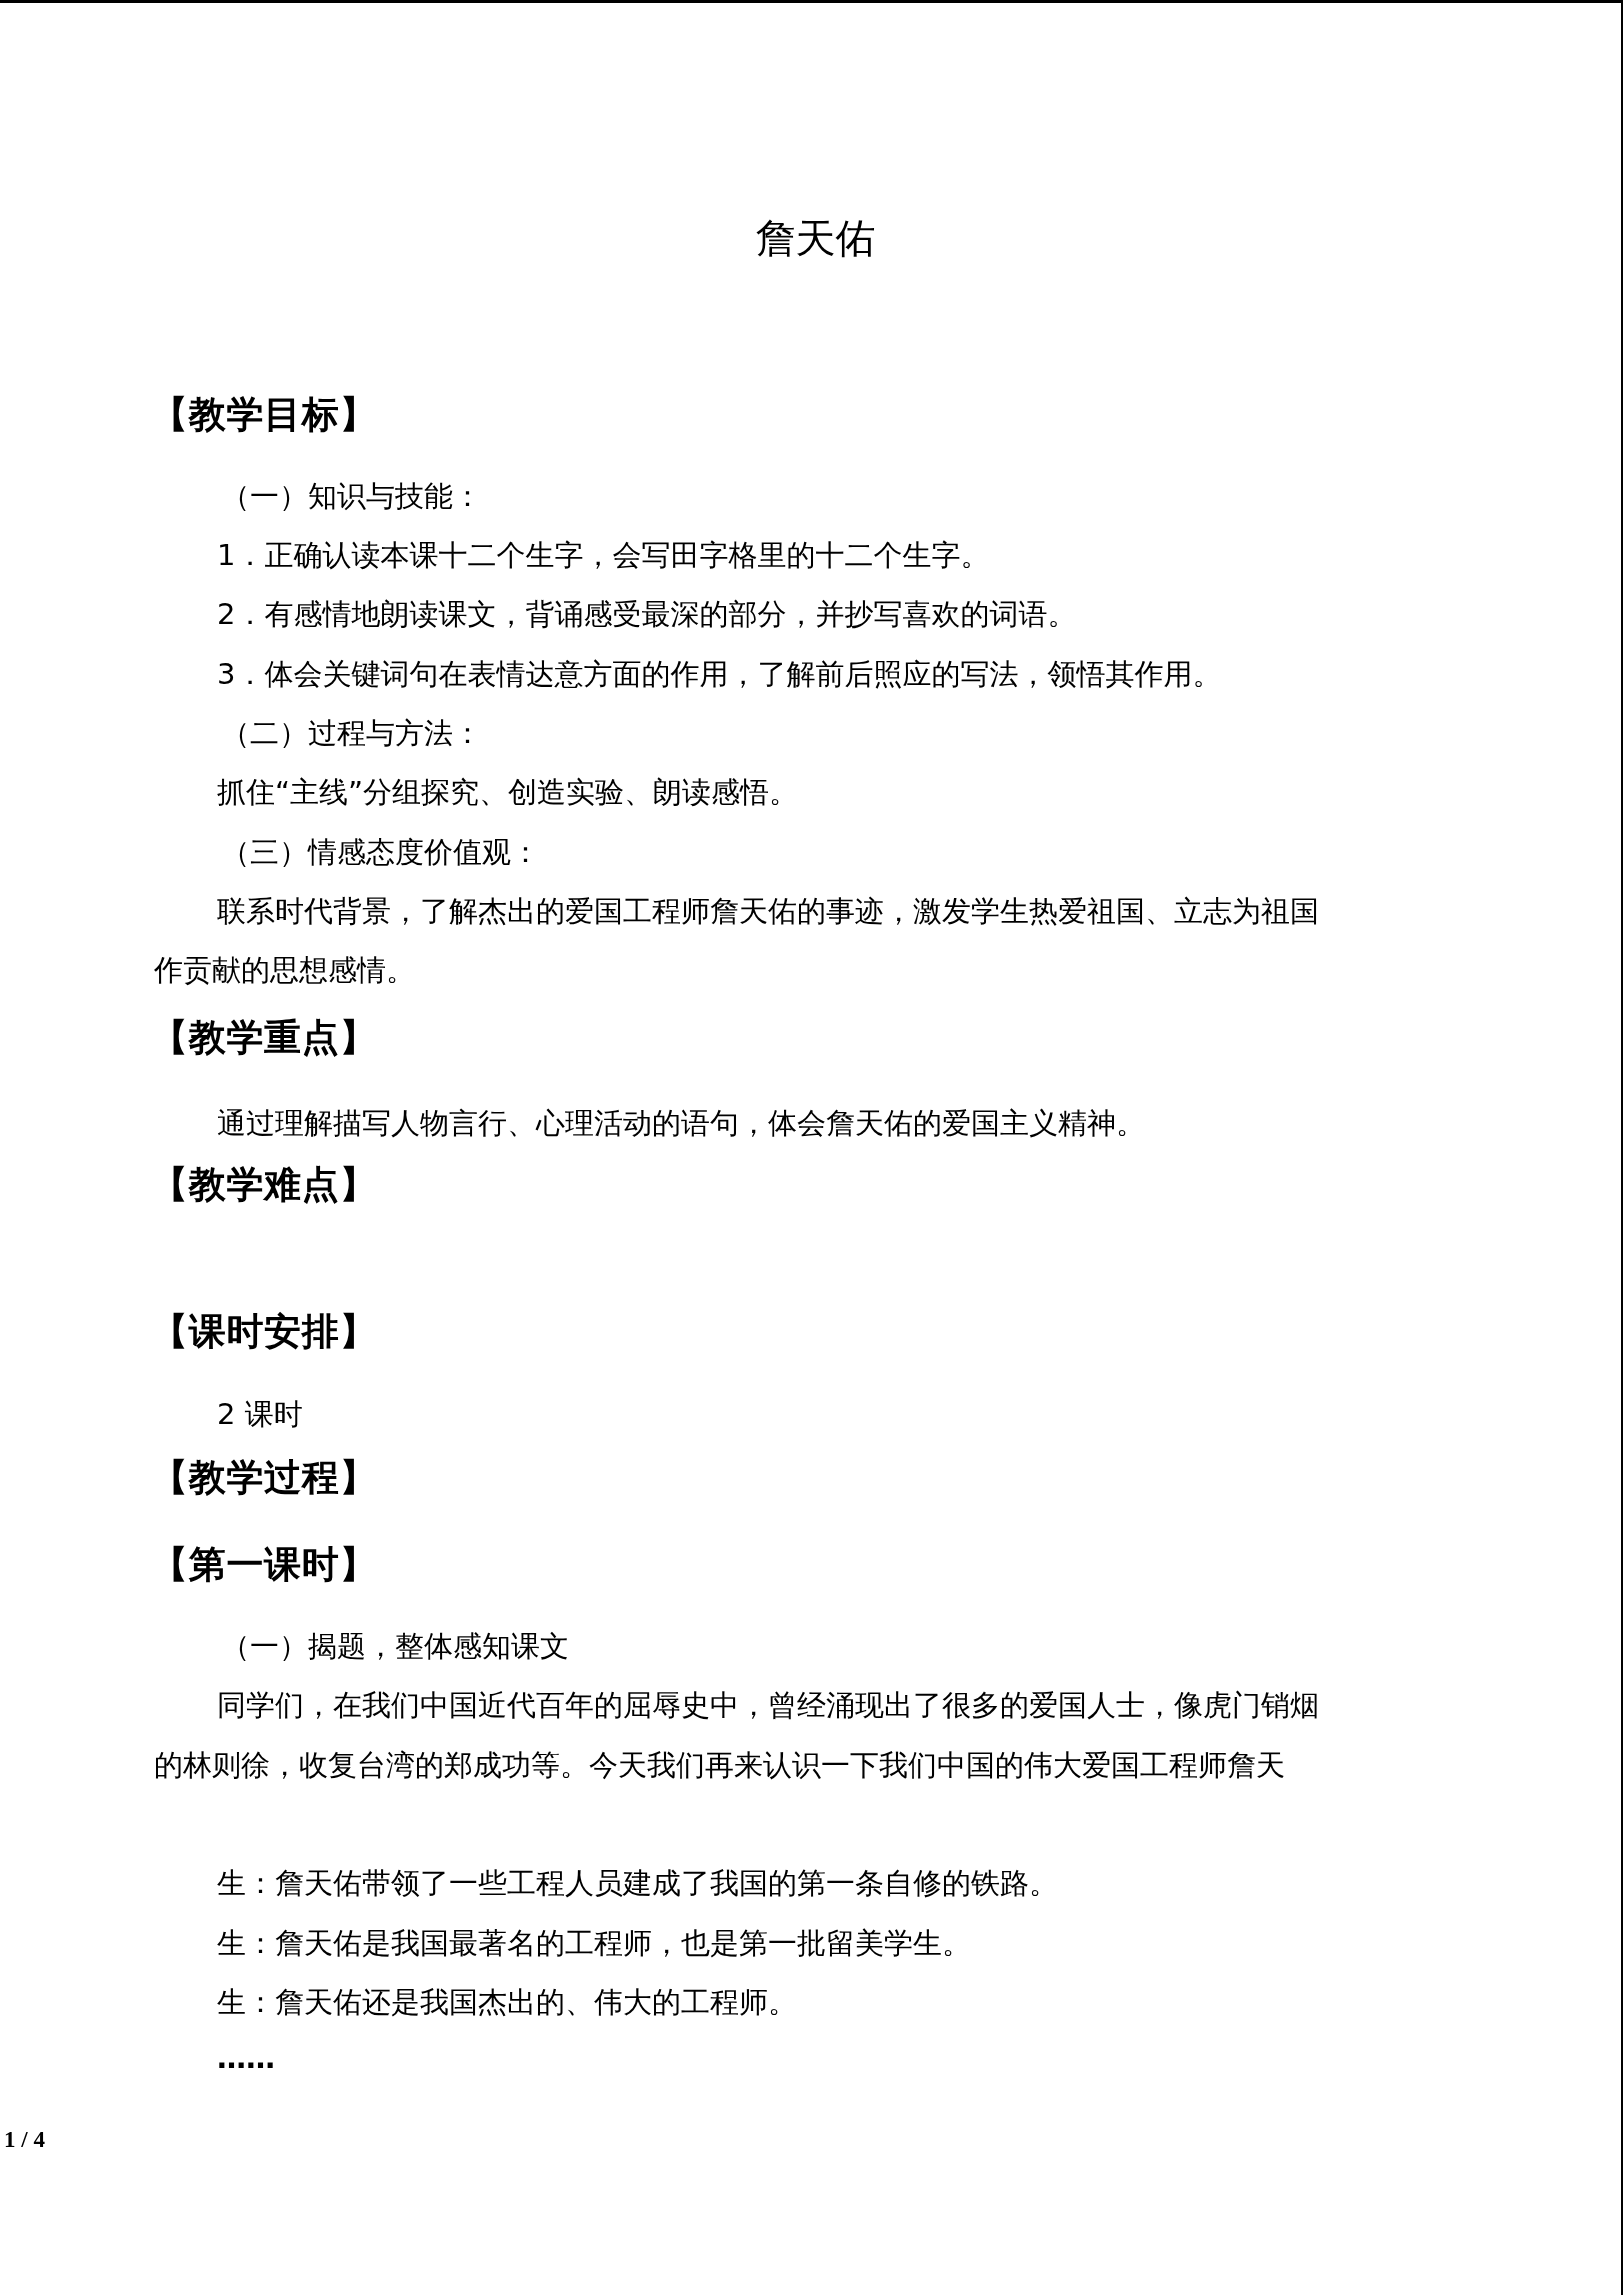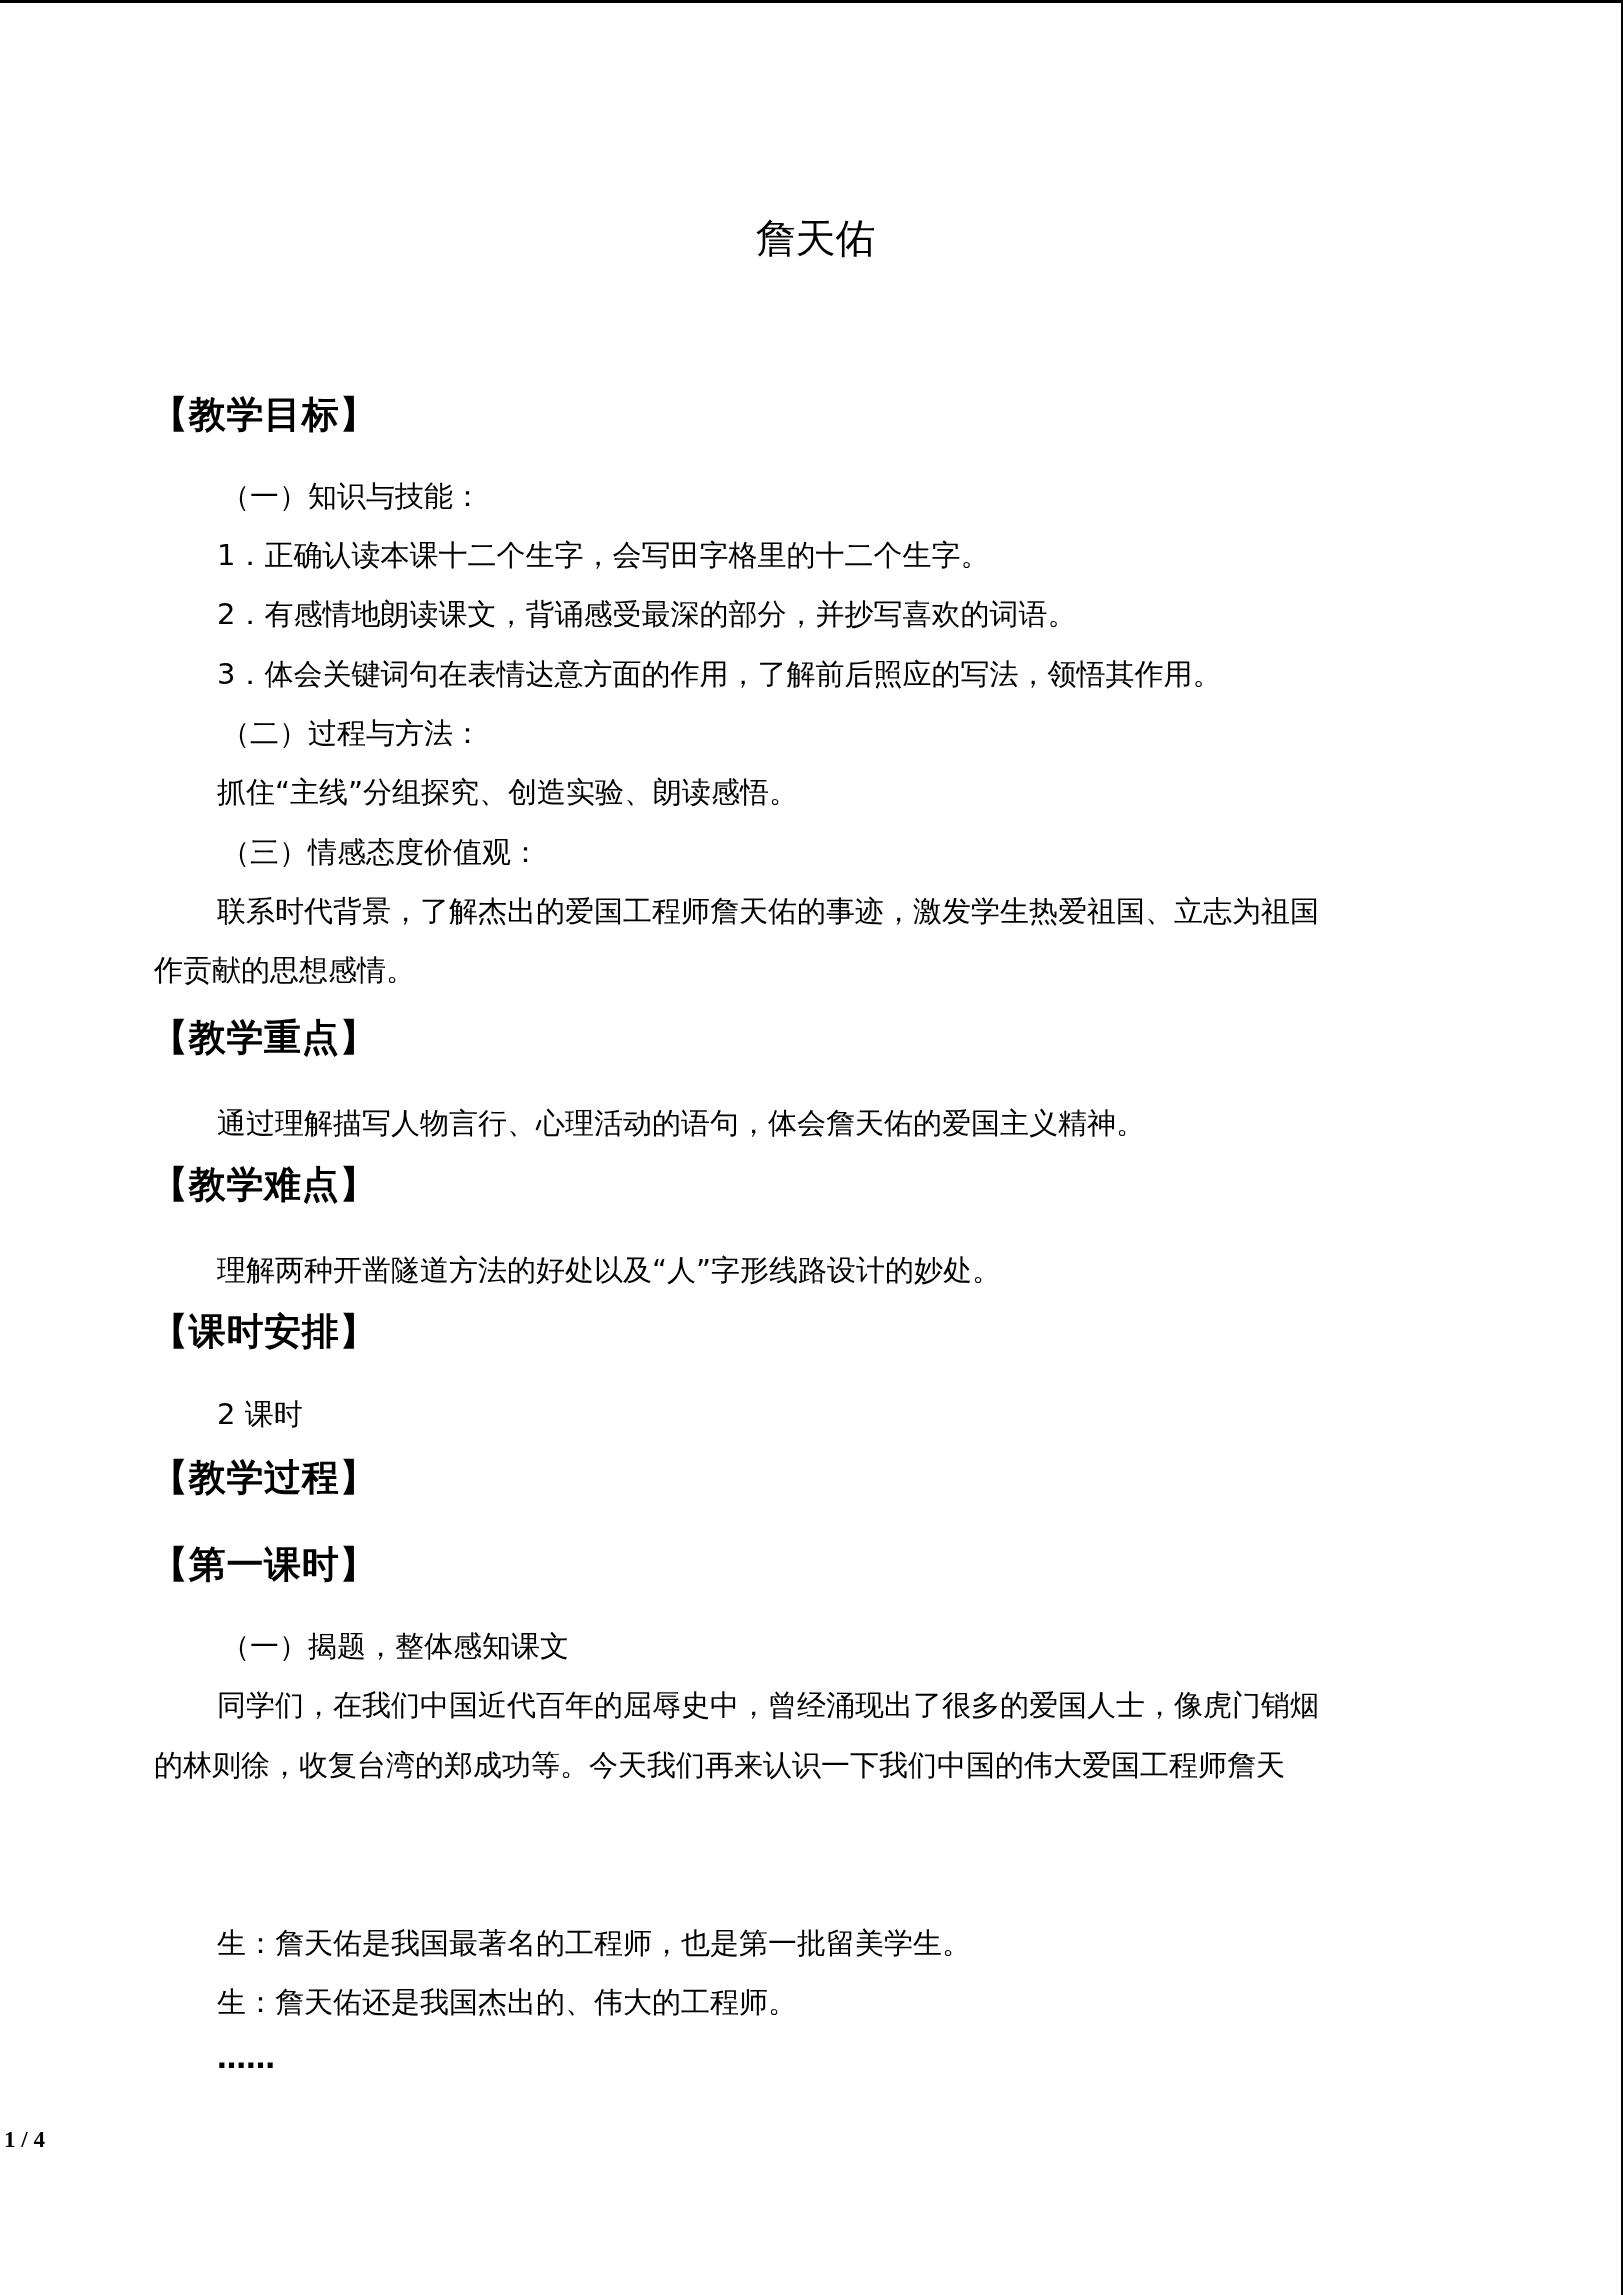--- a/index.html
+++ b/index.html
@@ -59,32 +59,32 @@
   <div class="line" style="top:772px">抓住“主线”分组探究、创造实验、朗读感悟。</div>
 
   <div class="line sub" style="top:832px">（三）情感态度价值观：</div>
   <div class="line" style="top:891px">联系时代背景，了解杰出的爱国工程师詹天佑的事迹，激发学生热爱祖国、立志为祖国</div>
   <div class="line flush" style="top:950px">作贡献的思想感情。</div>
 
   <div class="heading" style="top:1012px">【教学重点】</div>
   <div class="line" style="top:1103px">通过理解描写人物言行、心理活动的语句，体会詹天佑的爱国主义精神。</div>
 
   <div class="heading" style="top:1159px">【教学难点】</div>
-  <div class="line" style="top:1250px">理解两种开凿隧道方法的好处以及“人”字形线路设计的妙处。</div>
 
   <div class="heading" style="top:1306px">【课时安排】</div>
   <div class="line" style="top:1394px">2 课时</div>
 
   <div class="heading" style="top:1452px">【教学过程】</div>
 
   <div class="heading" style="top:1539px">【第一课时】</div>
 
   <div class="line sub" style="top:1626px">（一）揭题，整体感知课文</div>
   <div class="line" style="top:1685px">同学们，在我们中国近代百年的屈辱史中，曾经涌现出了很多的爱国人士，像虎门销烟</div>
   <div class="line flush" style="top:1745px">的林则徐，收复台湾的郑成功等。今天我们再来认识一下我们中国的伟大爱国工程师詹天</div>
 
+  <div class="line" style="top:1863px">生：詹天佑带领了一些工程人员建成了我国的第一条自修的铁路。</div>
   <div class="line" style="top:1923px">生：詹天佑是我国最著名的工程师，也是第一批留美学生。</div>
   <div class="line" style="top:1982px">生：詹天佑还是我国杰出的、伟大的工程师。</div>
   <div class="line" style="top:2038px; font-weight:bold;">……</div>
 
   <div class="pagenum">1 / 4</div>
 </div>
 
 
 </body></html>

